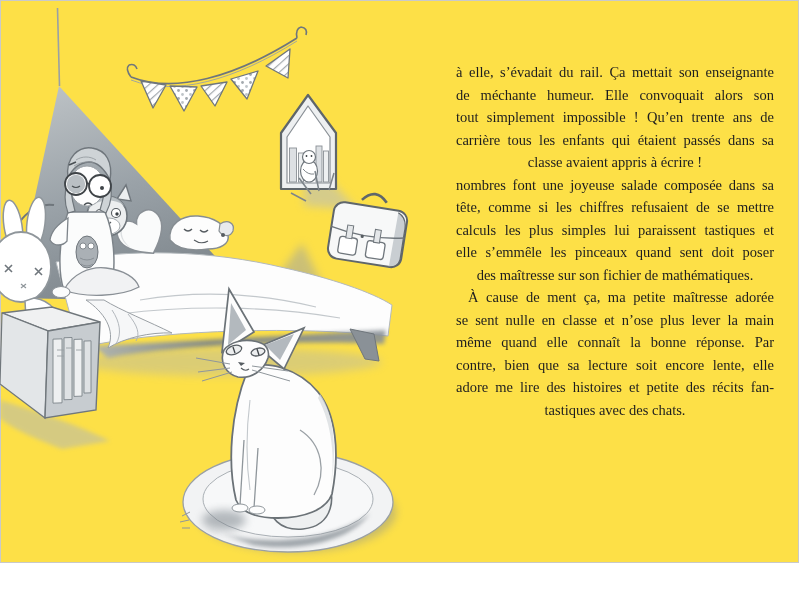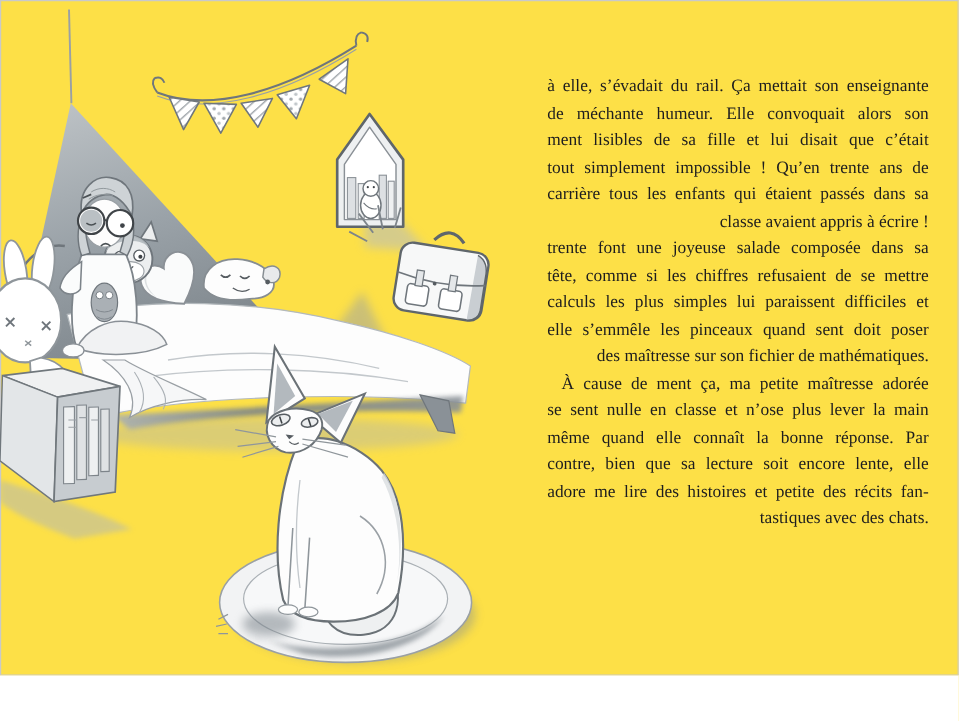--- a/index.html
+++ b/index.html
@@ -9,21 +9,21 @@
     background:#fde047;
     box-shadow:inset 0 0 0 1px #c9c9c9;
     overflow:hidden;
     font-family:Liberation Serif, serif;
   }
   .illustration{position:absolute;left:0;top:0;}
   .text-column{
     position:absolute;left:456px;top:61px;width:318px;
     color:#1d1d1f;font-size:14.5px;line-height:22.5px;
   }
-  .line{height:22.5px;overflow:hidden;text-align:right;}
+  .line{height:22.5px;overflow:hidden;text-align:center;}
   .line.just{text-align:justify;text-align-last:justify;-moz-text-align-last:justify;}
   .line.ind{text-indent:12px;}
   .page-number{
     position:absolute;left:456px;top:566px;width:286px;
     text-align:center;font-size:12.5px;color:#565c63;letter-spacing:.5px;
   }
 </style>
 </head>
 <body>
 
@@ -239,27 +239,26 @@
 
     <g fill="#9aa0a5">
       <circle cx="381" cy="566" r="1.1"></circle>
       <circle cx="391" cy="569" r="1.1"></circle>
     </g>
   </svg>
 
   <div class="text-column">
       <div class="line just">à elle, s’évadait du rail. Ça mettait son enseignante</div>
       <div class="line just">de méchante humeur. Elle convoquait alors son</div>
-      <div class="line just">ment lisibles de sa fille et lui disait que c’était</div>
       <div class="line just">tout simplement impossible ! Qu’en trente ans de</div>
       <div class="line just">carrière tous les enfants qui étaient passés dans sa</div>
       <div class="line">classe avaient appris à écrire !</div>
-      <div class="line just">trente font une joyeuse salade composée dans sa</div>
+      <div class="line just">nombres font une joyeuse salade composée dans sa</div>
       <div class="line just">tête, comme si les chiffres refusaient de se mettre</div>
-      <div class="line just">calculs les plus simples lui paraissent difficiles et</div>
+      <div class="line just">calculs les plus simples lui paraissent tastiques et</div>
       <div class="line just">elle s’emmêle les pinceaux quand sent doit poser</div>
       <div class="line">des maîtresse sur son fichier de mathématiques.</div>
       <div class="line just ind">À cause de ment ça, ma petite maîtresse adorée</div>
       <div class="line just">se sent nulle en classe et n’ose plus lever la main</div>
       <div class="line just">même quand elle connaît la bonne réponse. Par</div>
       <div class="line just">contre, bien que sa lecture soit encore lente, elle</div>
       <div class="line just">adore me lire des histoires et petite des récits fan-</div>
       <div class="line">tastiques avec des chats.</div>
     </div>
 

